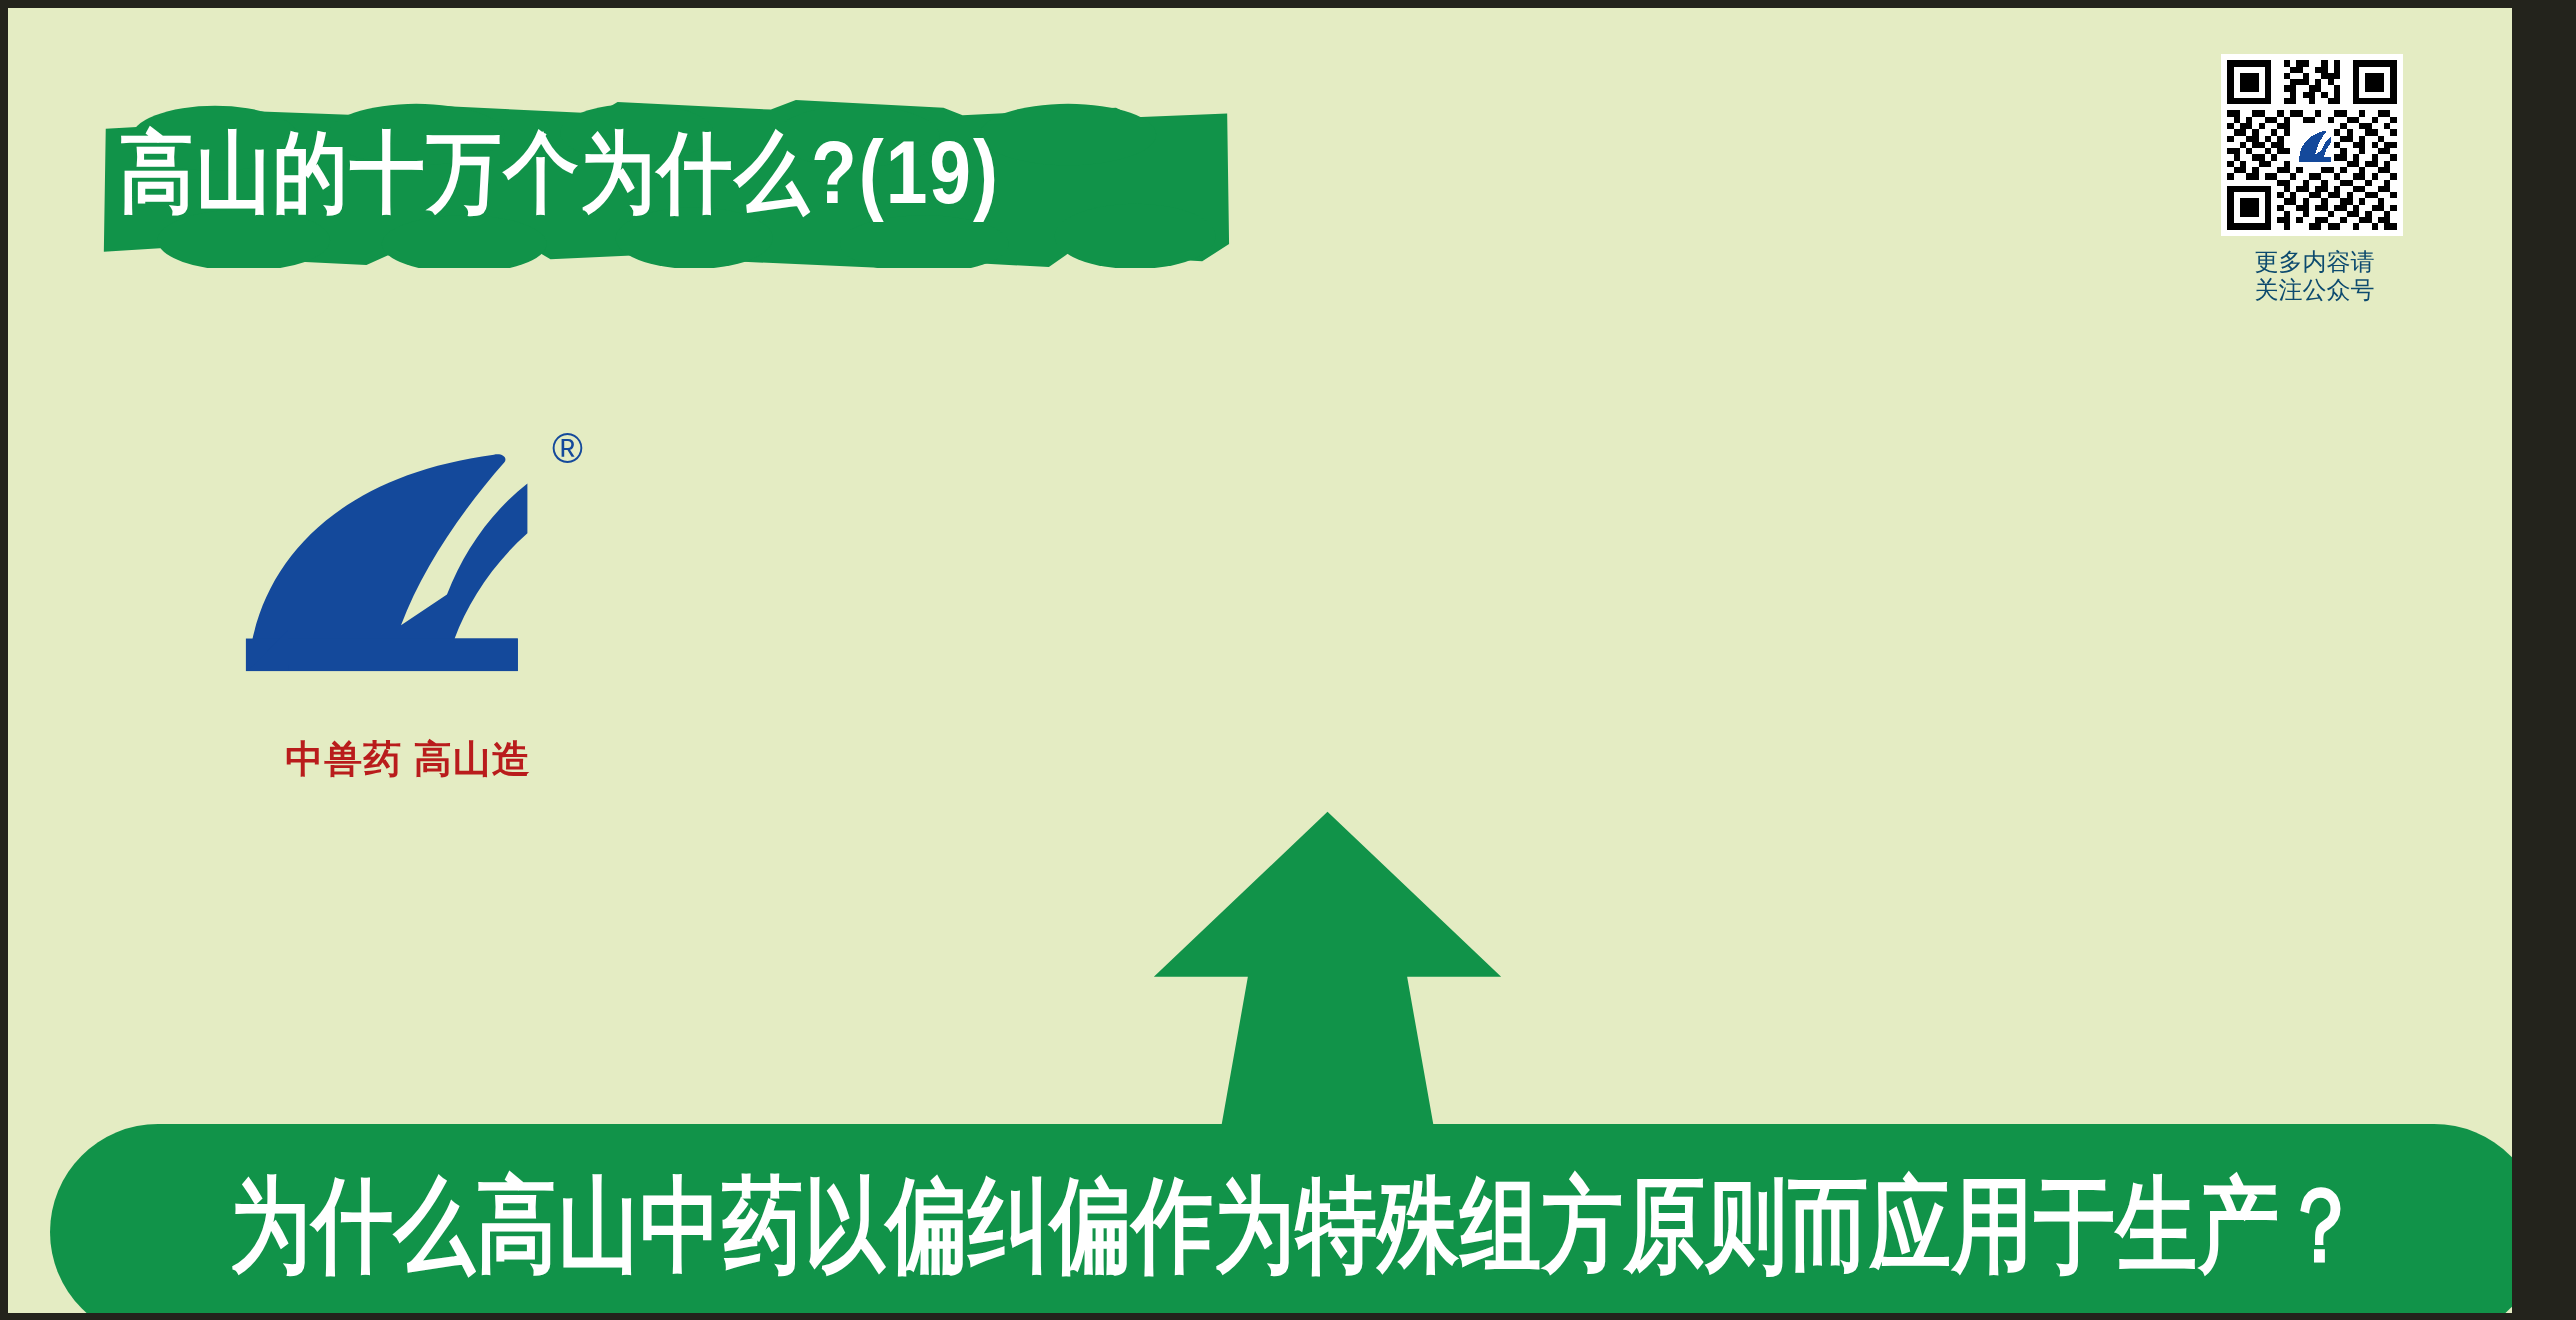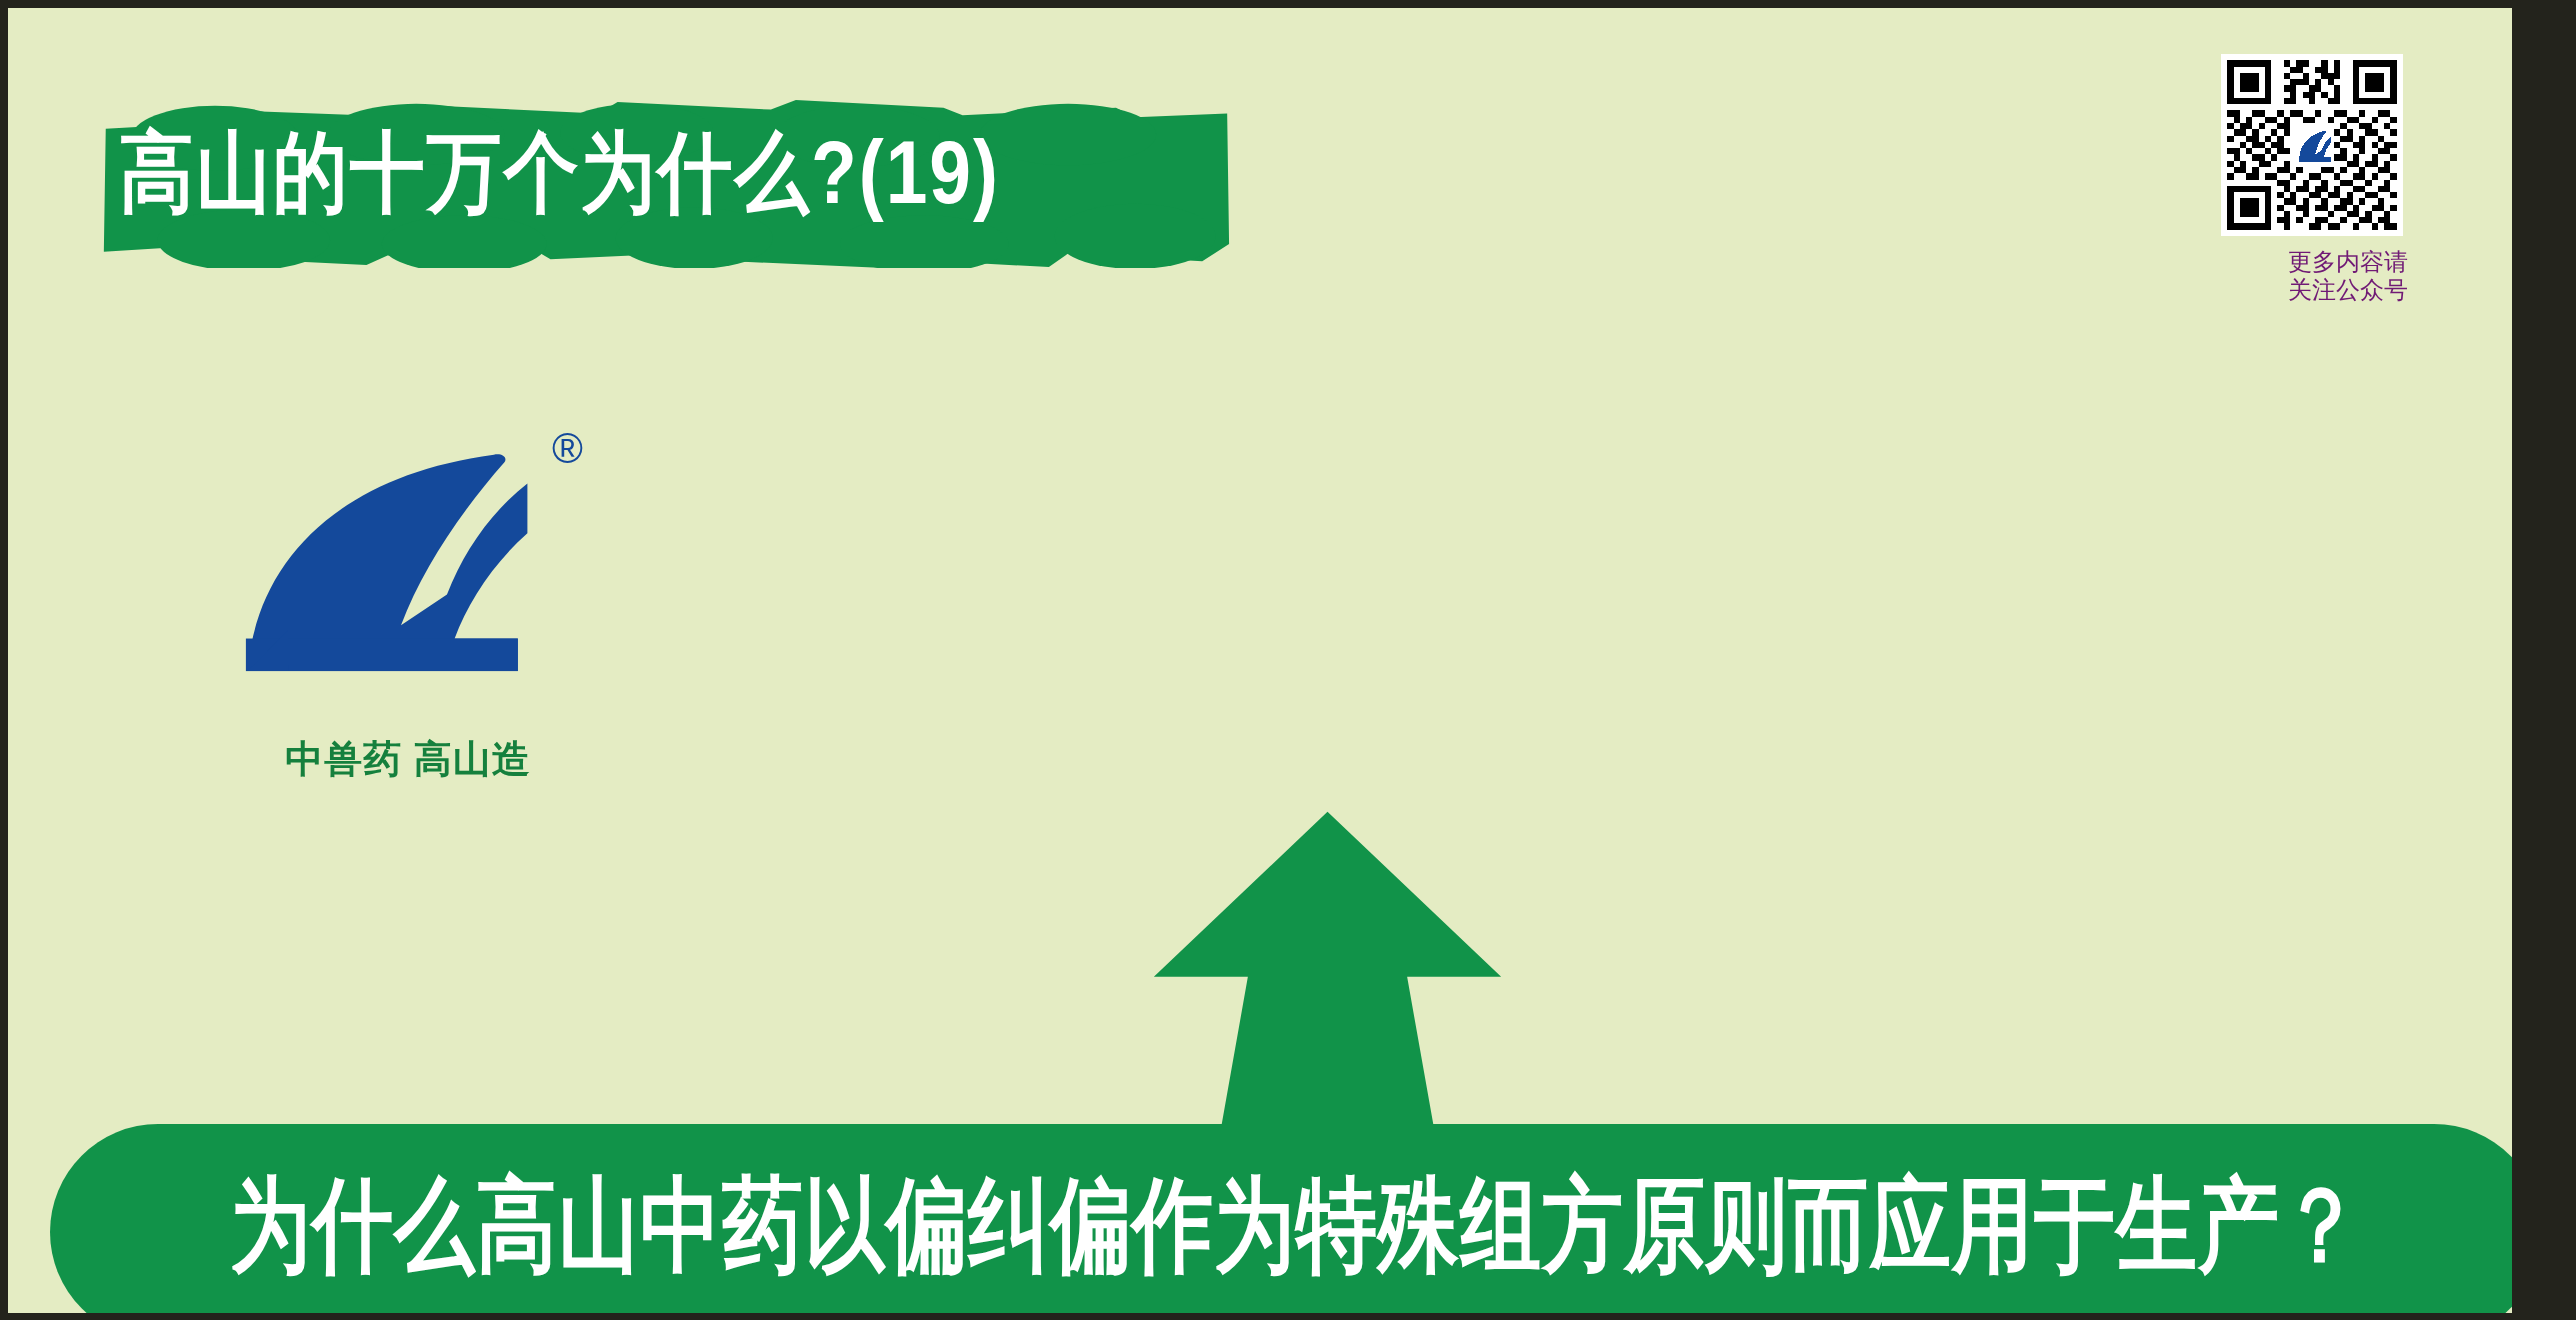--- a/index.html
+++ b/index.html
@@ -50,40 +50,40 @@
     background:#ffffff;
     padding:0;
     position:relative;
     display:block;
   }
   #qr-code svg{display:block;}
   #qr-caption{
     margin-top:11.5px;
     font-size:24px;
     line-height:1.18;
-    color:#701a75;
-    text-align:right;
+    color:#0c4a6e;
+    text-align:center;
     letter-spacing:0px;
     white-space:pre-line;
   }
 
   
   #logo-block{
     position:absolute; left:213px; top:412px;
     width:383px; height:403px;
   }
   #logo-mark{position:absolute;left:0;top:0;width:383px;height:326px;}
   #logo-reg{
     position:absolute; right:21px; top:7.7px;
     font-size:42px; color:#14499b; line-height:1;
   }
   #logo-caption{
     position:absolute; left:0; top:314px; width:374px;
     text-align:center;
-    font-size:38px; font-weight:bold; color:#15803d;
+    font-size:38px; font-weight:bold; color:#b91c1c;
     letter-spacing:1px; white-space:nowrap;
   }
 
   
   #slogan-block{
     position:absolute; left:644px; top:474px; width:1763px;
   }
   .slogan-line{
     white-space:nowrap;
     line-height:1;

